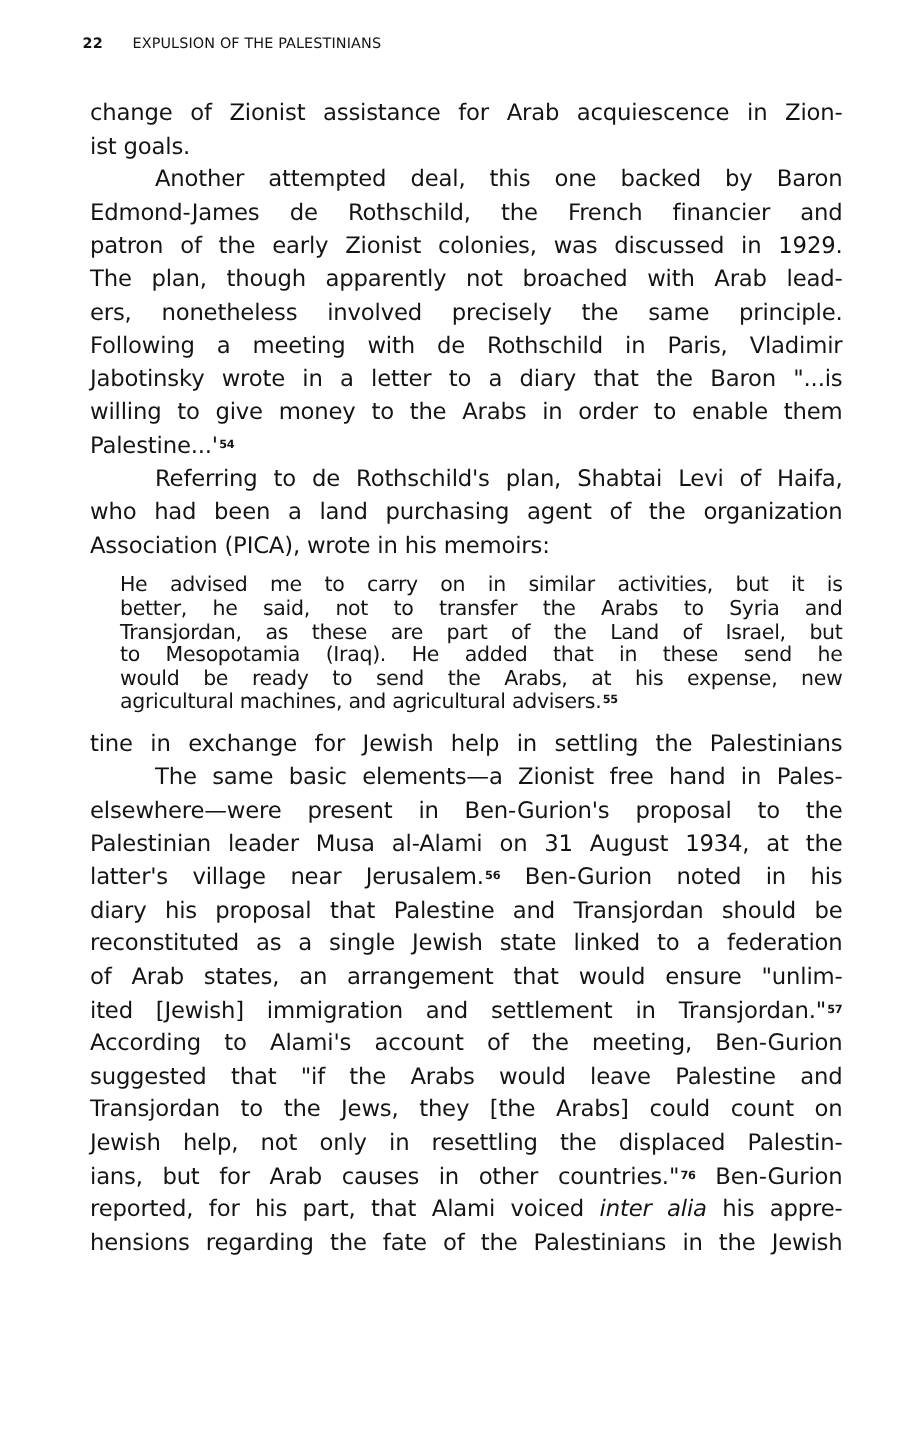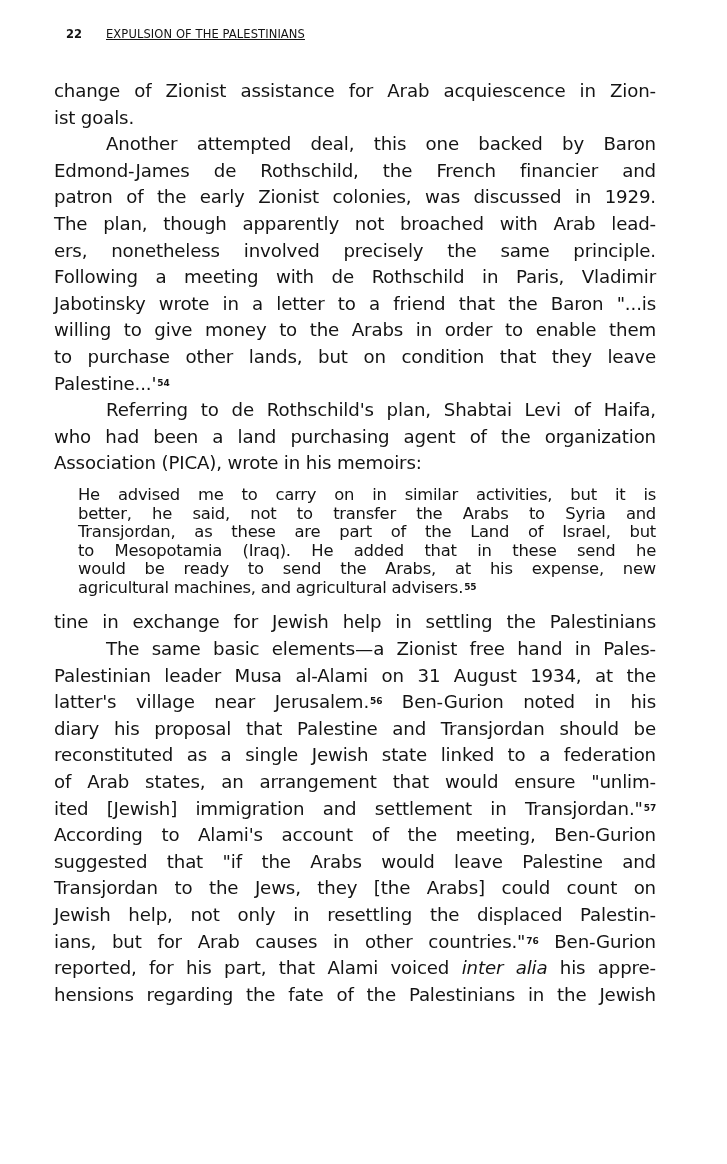--- a/index.html
+++ b/index.html
@@ -15,30 +15,29 @@
     color: #141414;
     font-family: "DejaVu Sans", sans-serif;
   }
   .running-head {
     position: absolute;
     left: 66px;
     top: 27px;
     font-size: 11.5px;
     letter-spacing: 0.1px;
     white-space: nowrap;
-    text-decoration: underline;
   }
   .running-head .folio {
     display: inline-block;
     width: 40px;
     font-weight: bold;
   }
   .page-body {
     position: absolute;
-    left: 54px;
+    left: 72px;
     top: 78px;
     width: 602px;
   }
   .line {
     display: block;
     height: 26.6px;
     line-height: 26.6px;
     font-size: 18.2px;
     white-space: nowrap;
     text-align: justify;
@@ -92,23 +91,22 @@
     <span class="line last">ist goals.</span>
   </div>
 
   <div>
     <span class="line indent">Another attempted deal, this one backed by Baron</span>
     <span class="line">Edmond-James de Rothschild, the French financier and</span>
     <span class="line">patron of the early Zionist colonies, was discussed in 1929.</span>
     <span class="line">The plan, though apparently not broached with Arab lead-</span>
     <span class="line">ers, nonetheless involved precisely the same principle.</span>
     <span class="line">Following a meeting with de Rothschild in Paris, Vladimir</span>
-    <span class="line">Jabotinsky wrote in a letter to a friend that the Baron "...is</span>
+    <span class="line">Jabotinsky wrote in a letter to a diary that the Baron "...is</span>
     <span class="line">willing to give money to the Arabs in order to enable them</span>
-    <span class="line">to purchase other lands, but on condition that they leave</span>
     <span class="line last"><span>Palestine...'</span><sup class="note">54</sup></span>
   </div>
 
   <div>
     <span class="line indent">Referring to de Rothschild's plan, Shabtai Levi of Haifa,</span>
     <span class="line">who had been a land purchasing agent of the organization</span>
     <span class="line last">Association (PICA), wrote in his memoirs:</span>
   </div>
 
   <div class="blockquote">
@@ -116,20 +114,21 @@
     <span class="bq-line">better, he said, not to transfer the Arabs to Syria and</span>
     <span class="bq-line">Transjordan, as these are part of the Land of Israel, but</span>
     <span class="bq-line">to Mesopotamia (Iraq). He added that in these send he</span>
     <span class="bq-line">would be ready to send the Arabs, at his expense, new</span>
     <span class="bq-line last"><span>agricultural machines, and agricultural advisers.</span><sup class="note">55</sup></span>
   </div>
 
   <div>
     <span class="line">tine in exchange for Jewish help in settling the Palestinians</span>
     <span class="line indent">The same basic elements—a Zionist free hand in Pales-</span>
+    <span class="line">elsewhere—were present in Ben-Gurion's proposal to the</span>
     <span class="line">Palestinian leader Musa al-Alami on 31 August 1934, at the</span>
     <span class="line"><span>latter's village near Jerusalem.</span><sup class="note">56</sup><span> Ben-Gurion noted in his</span></span>
     <span class="line">diary his proposal that Palestine and Transjordan should be</span>
     <span class="line">reconstituted as a single Jewish state linked to a federation</span>
     <span class="line">of Arab states, an arrangement that would ensure "unlim-</span>
     <span class="line"><span>ited [Jewish] immigration and settlement in Transjordan."</span><sup class="note">57</sup></span>
     <span class="line">According to Alami's account of the meeting, Ben-Gurion</span>
     <span class="line">suggested that "if the Arabs would leave Palestine and</span>
     <span class="line">Transjordan to the Jews, they [the Arabs] could count on</span>
     <span class="line">Jewish help, not only in resettling the displaced Palestin-</span>

